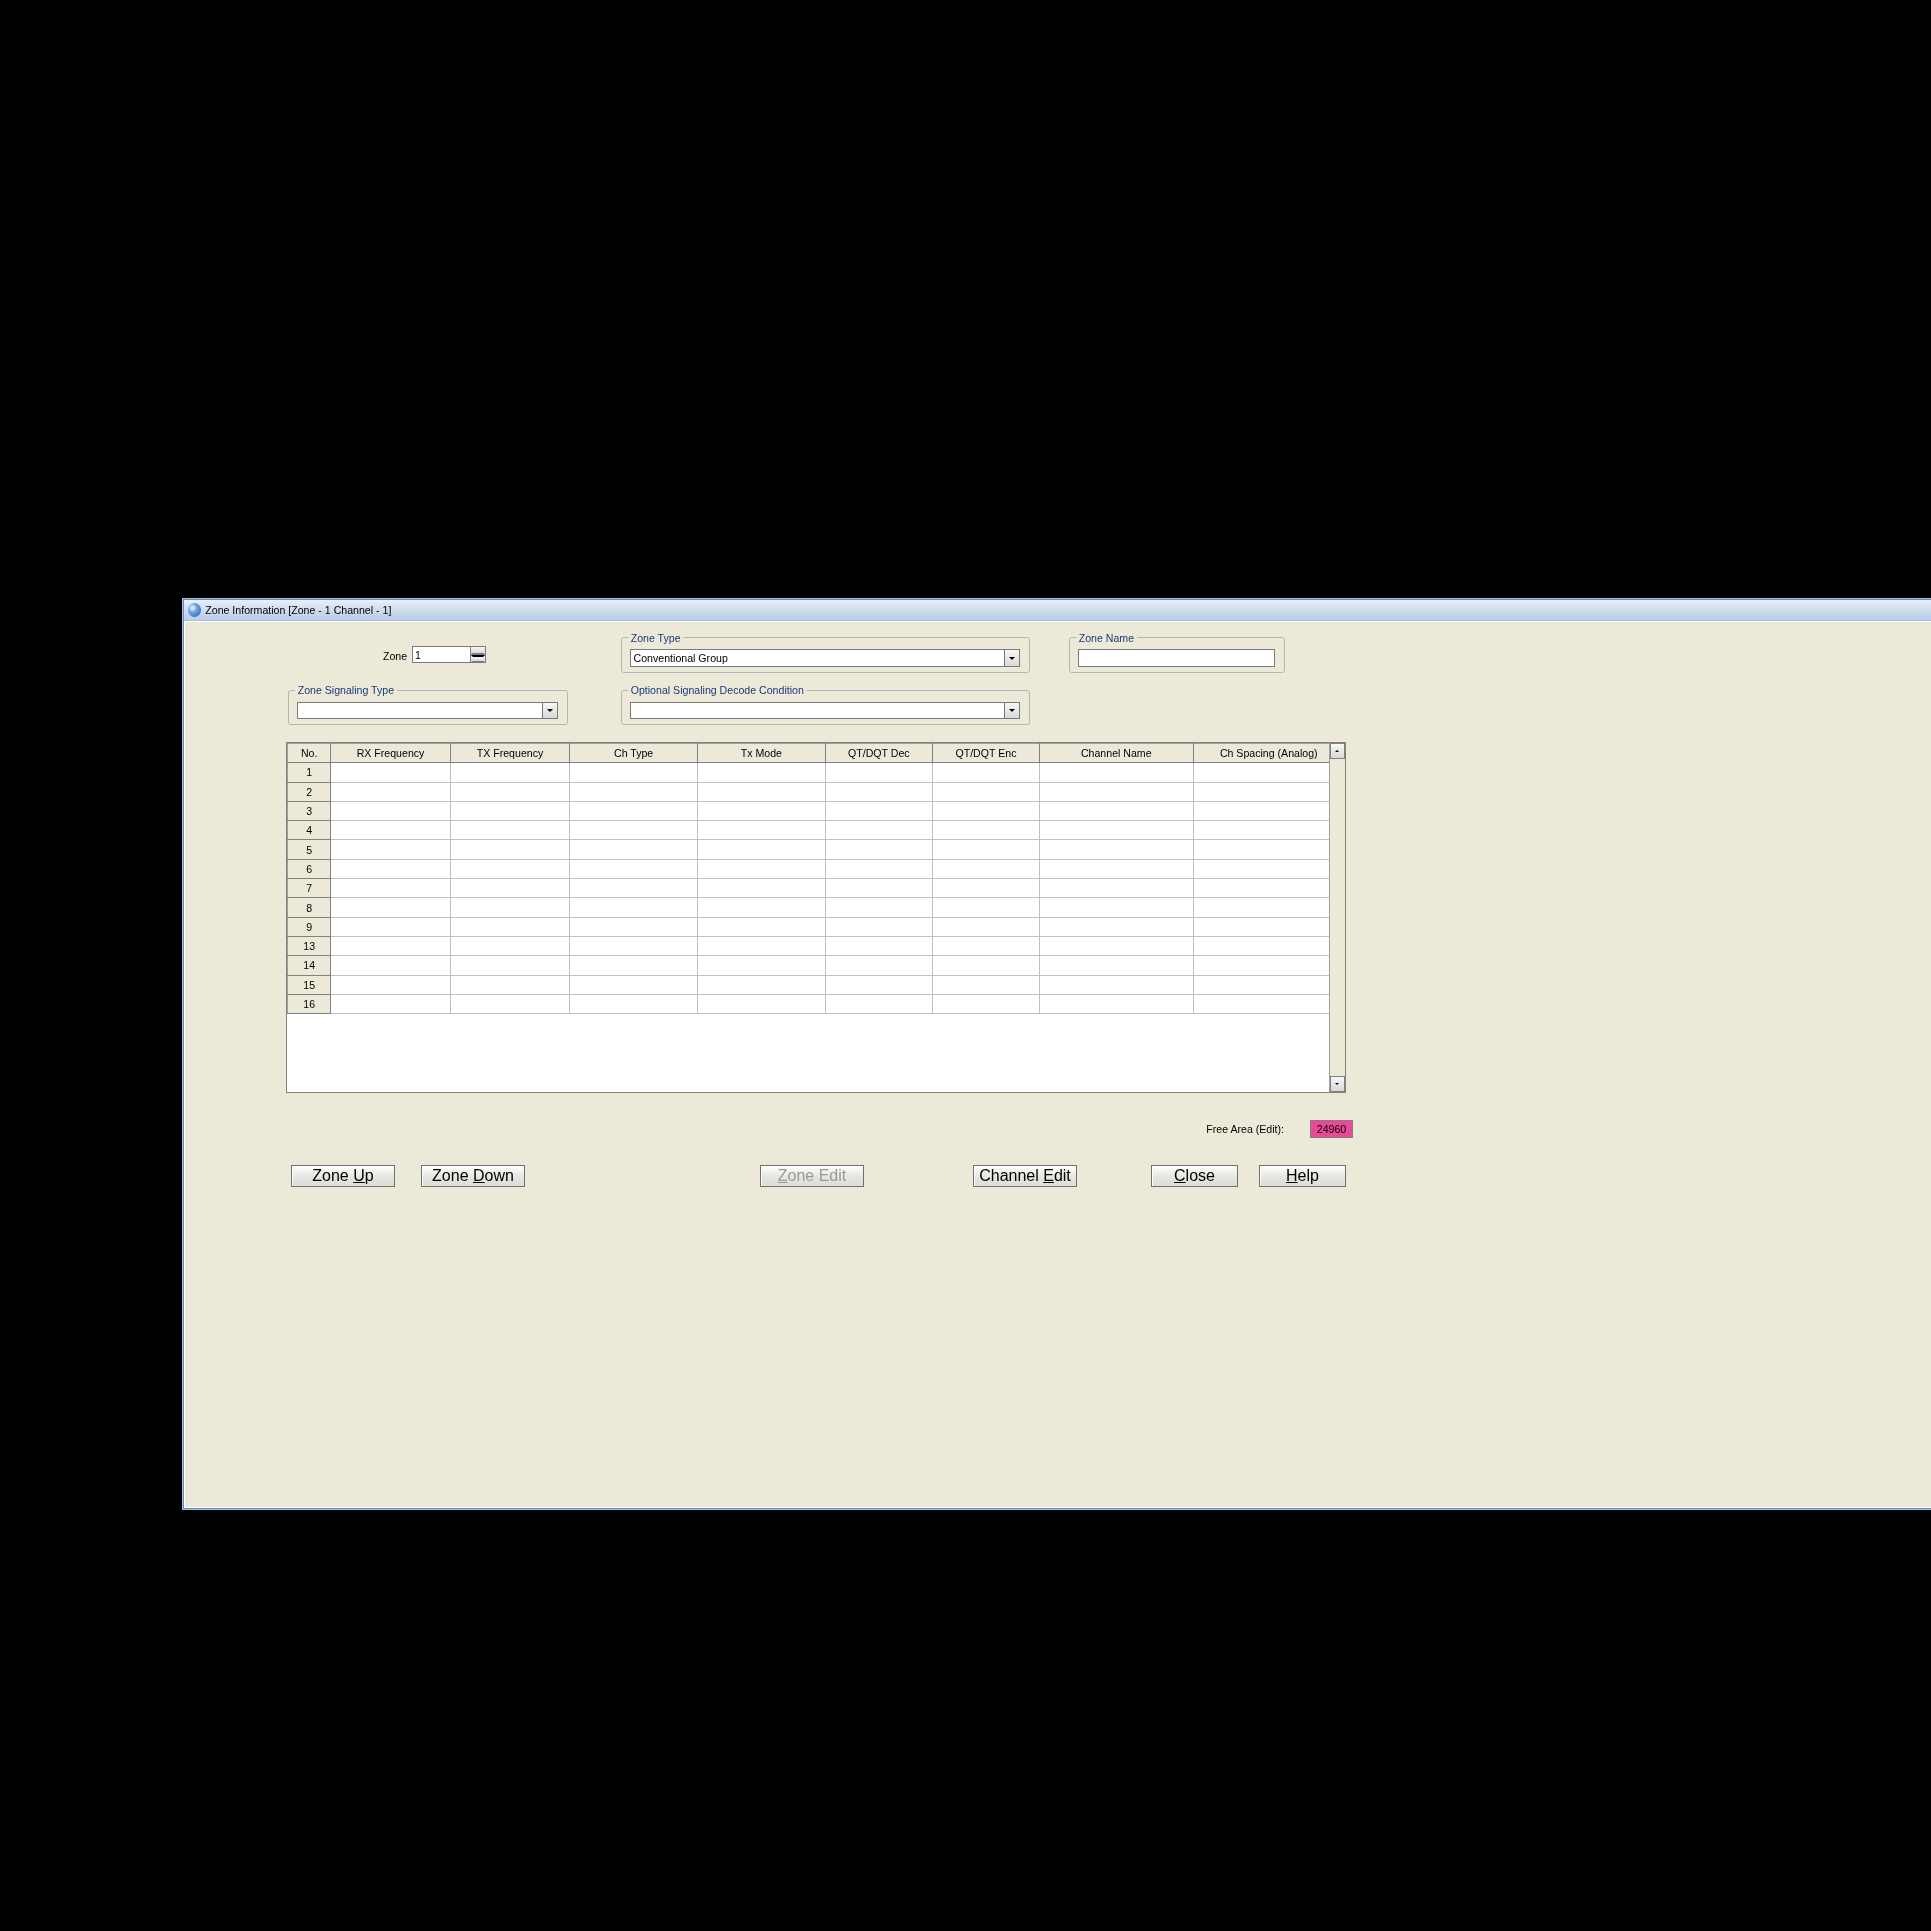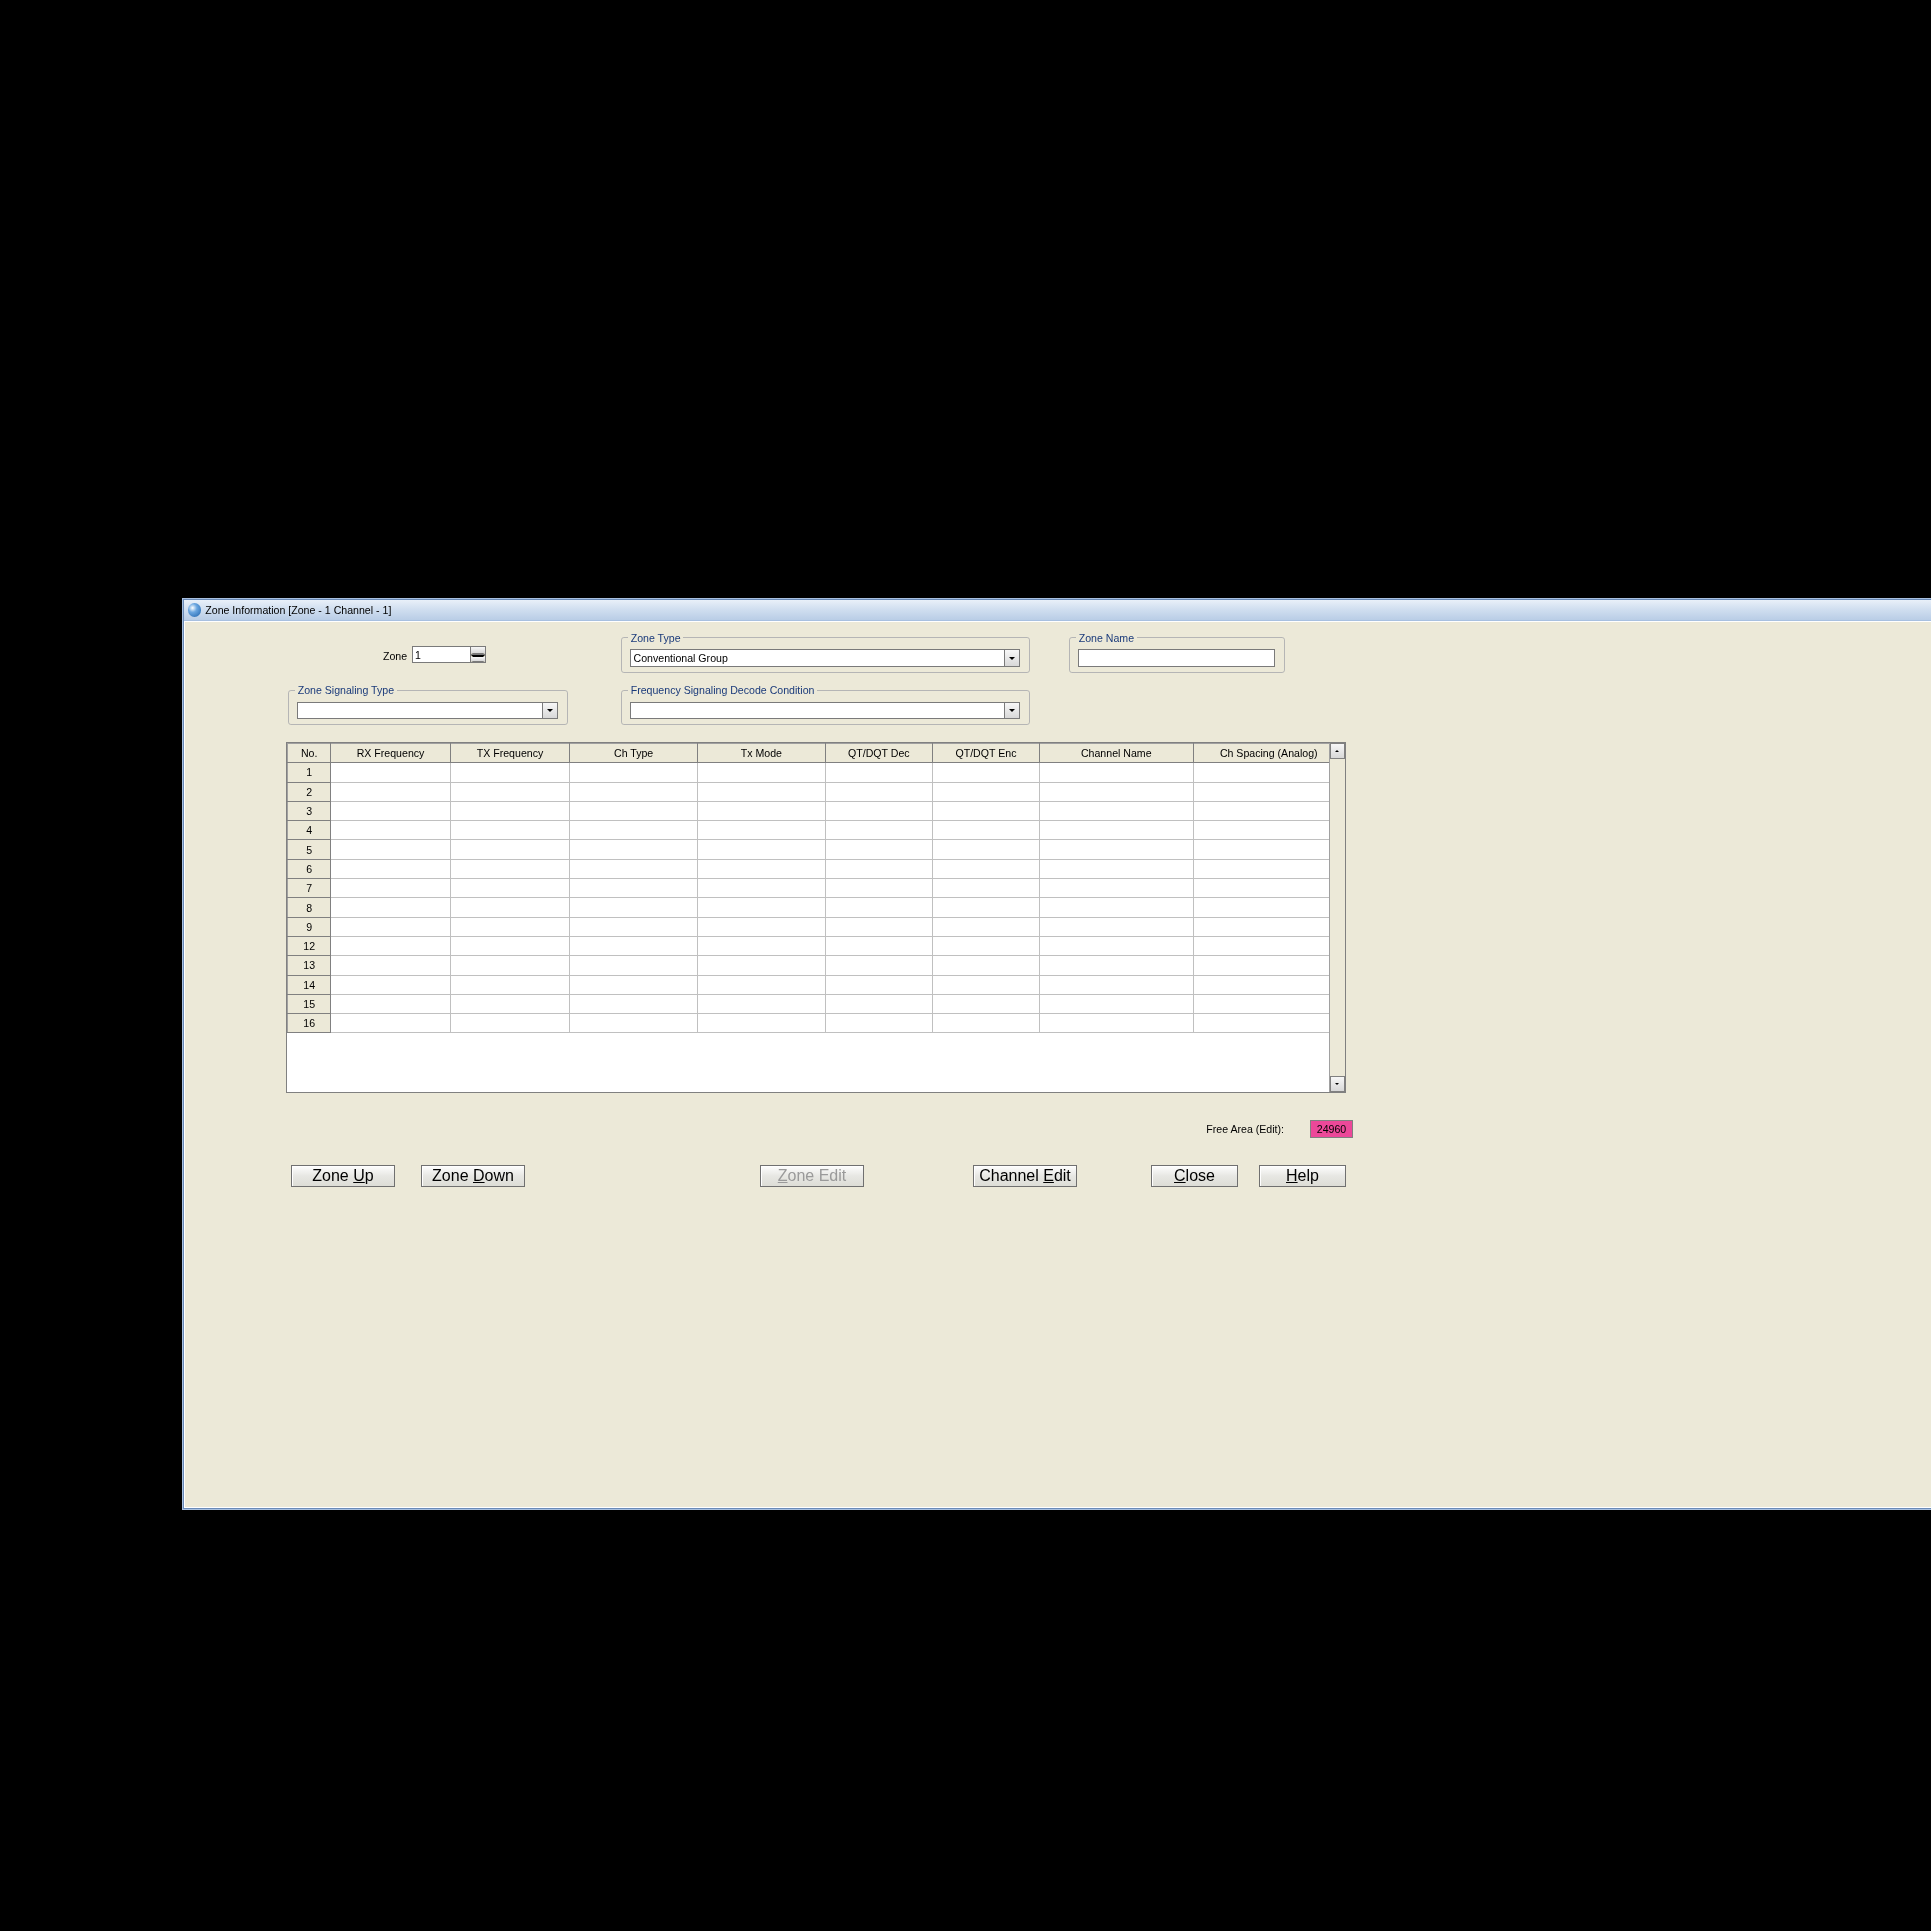--- a/index.html
+++ b/index.html
@@ -180,21 +180,21 @@
       <legend>Zone Signaling Type</legend>
       <div class="combo" style="position:absolute; left:7.7px; top:5.8px; width:261px;">
         <span></span>
         <div class="combo-btn">
             <div class="triangle-down"></div>
           </div>
       </div>
     </fieldset>
 
     <fieldset style="left:436px; top:62px; width:409px; height:41px;">
-      <legend>Frequency Signaling Decode Condition</legend>
+      <legend>Optional Signaling Decode Condition</legend>
       <div class="combo" style="position:absolute; left:7.7px; top:5.8px; width:390px;">
         <span></span>
         <div class="combo-btn">
             <div class="triangle-down"></div>
           </div>
       </div>
     </fieldset>
 
     <div class="grid" style="left:101px; top:120px; width:1060px; height:351px;">
       <table id="chan-table">
@@ -316,31 +316,20 @@
               <td></td>
               <td></td>
               <td></td>
               <td></td>
               <td></td>
               <td></td>
               <td></td>
               <td></td>
             </tr>
             <tr>
-              <td class="rownum">12</td>
-              <td></td>
-              <td></td>
-              <td></td>
-              <td></td>
-              <td></td>
-              <td></td>
-              <td></td>
-              <td></td>
-            </tr>
-            <tr>
               <td class="rownum">13</td>
               <td></td>
               <td></td>
               <td></td>
               <td></td>
               <td></td>
               <td></td>
               <td></td>
               <td></td>
             </tr>

